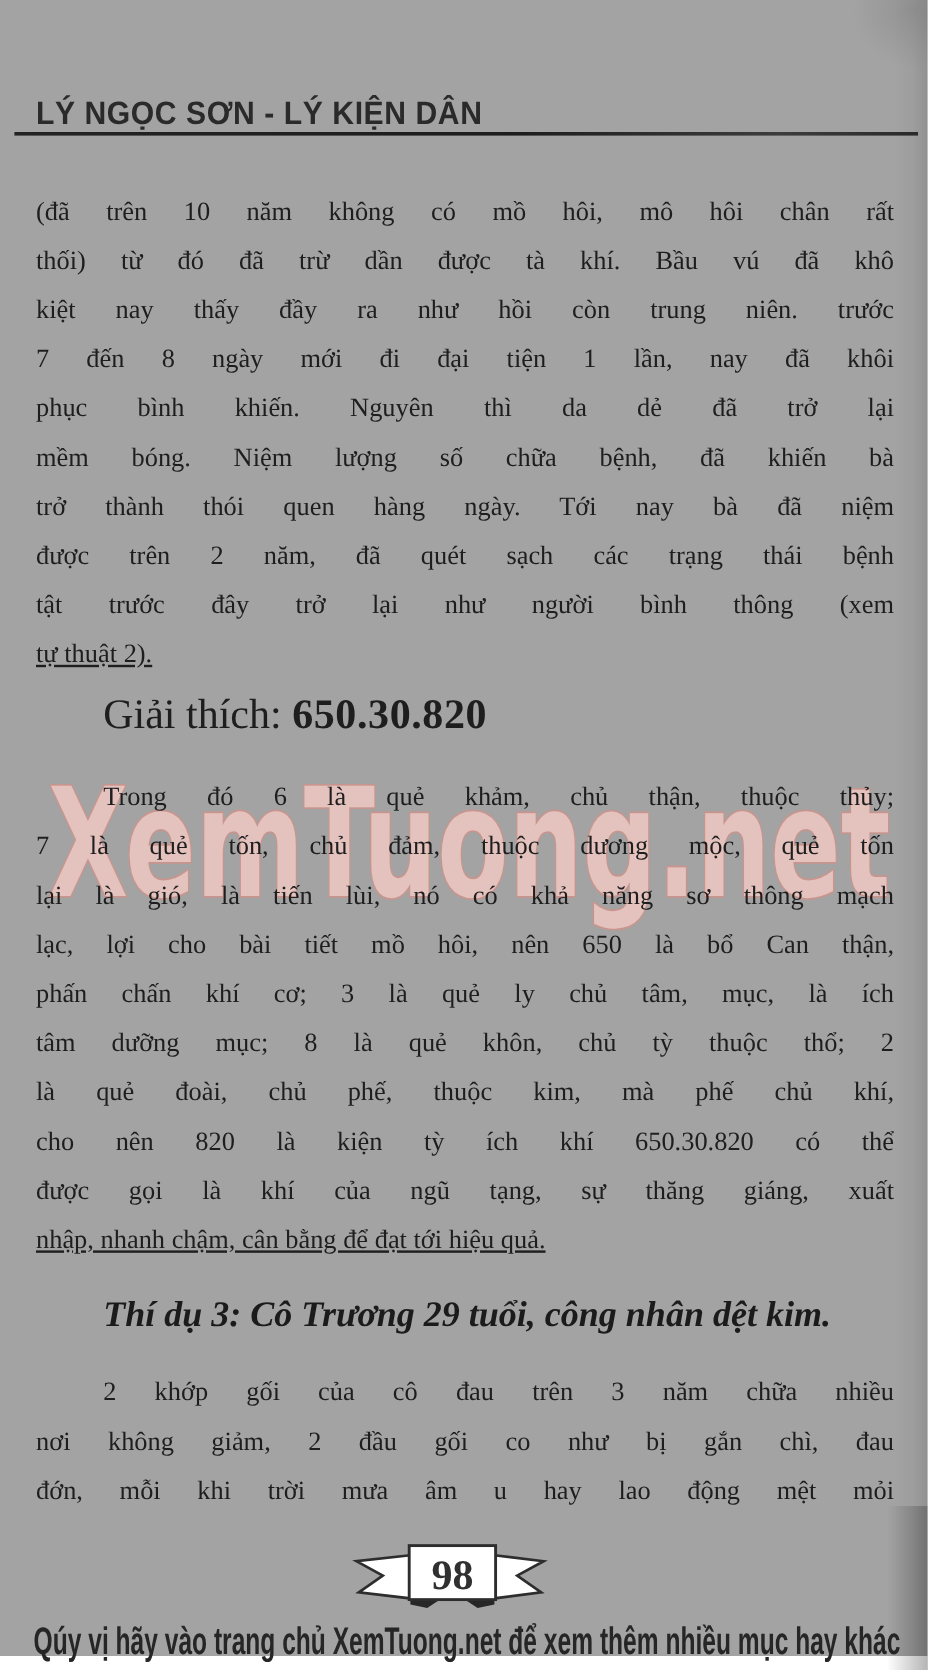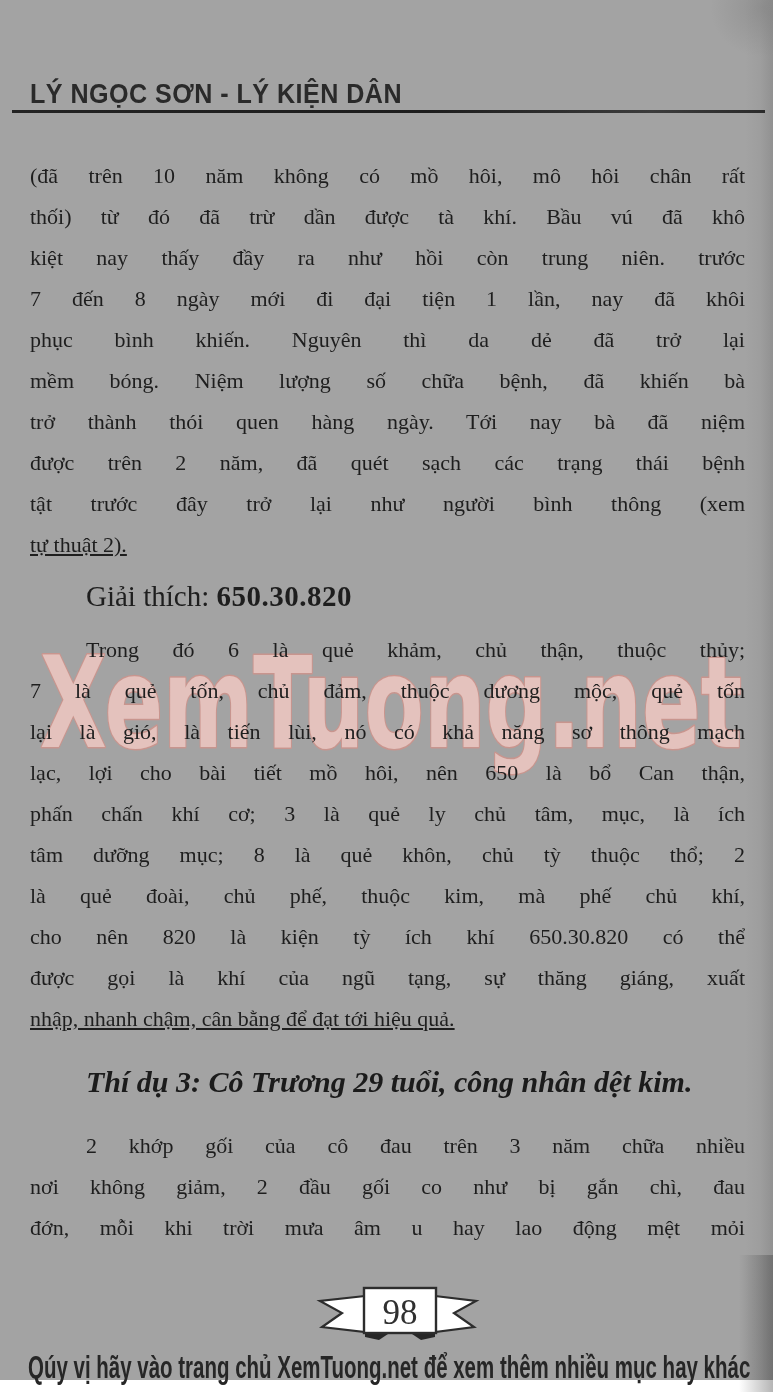--- a/index.html
+++ b/index.html
@@ -25,27 +25,27 @@
 
   
   .watermark { position:absolute; left:0; top:0; z-index:1; pointer-events:none; }
 
   
   .content { position:absolute; top:155px; left:30px; width:715px; z-index:2; }
   .line { font-size:22px; line-height:41px; color:#1e1e1e; }
   .line.j { text-align:justify; text-align-last:justify; }
   .line.l { text-align:left;text-decoration:underline; }
   .line.ind { text-indent:56px; }
-  .expl { margin-top:9px; margin-bottom:11px; font-size:29px; line-height:44px; padding-left:56px; color:#1e1e1e; }
+  .expl { margin-top:9px; margin-bottom:25px; font-size:35px; line-height:44px; padding-left:56px; color:#1e1e1e; }
   .expl b { font-weight:bold; letter-spacing:0.5px; }
   .heading { margin-top:21px; margin-bottom:22px; padding-left:56px;
     font-size:30px; line-height:43px; font-weight:bold; font-style:italic; color:#1b1b1b; }
 
   
-  .ribbon { position:absolute; left:311px; top:1282px; width:174px; height:64px; z-index:2; }
+  .ribbon { position:absolute; left:288px; top:1282px; width:174px; height:64px; z-index:2;font-weight:bold; }
 
   
   .promo { position:absolute; left:28px; top:1347px; width:737px; z-index:2; }
   .promo-inner { display:inline-block; white-space:nowrap;
     font-family:"Liberation Sans", sans-serif; font-weight:600; font-size:32px; line-height:40px;
     color:#262626; transform:scaleX(0.64); transform-origin:0 50%; }
 </style>
 </head>
 <body>
 

